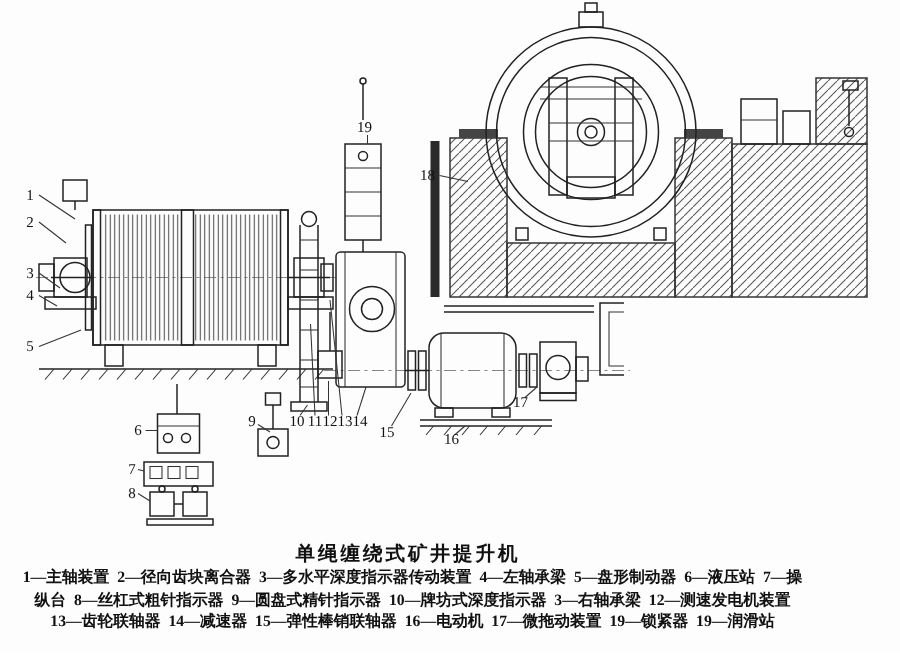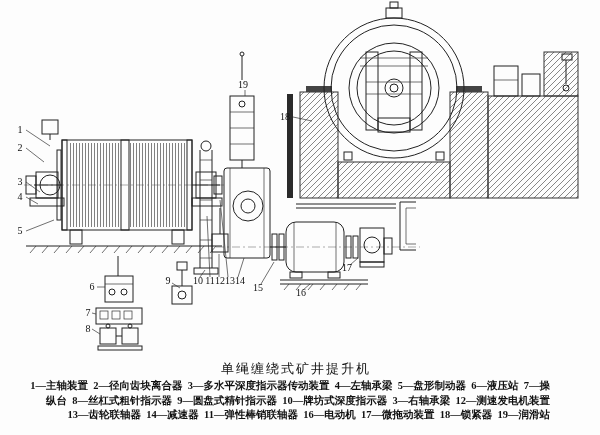--- a/index.html
+++ b/index.html
@@ -4,22 +4,22 @@
 <style>
   html,body{margin:0;padding:0;background:#ffffff;}
   .page{position:relative;width:600px;height:435px;background:#fdfdfd;overflow:hidden;
         font-family:"Liberation Serif",serif;color:#111;}
   .drawing{position:absolute;top:0;left:0;width:600px;height:358px;}
   svg .s{stroke:#222;fill:none;stroke-width:1;}
   svg .thin{stroke:#333;fill:none;stroke-width:.7;}
   svg .cl{stroke:#888;fill:none;stroke-width:.7;stroke-dasharray:8 3 2 3;}
   svg text.lbl{font-family:"Liberation Serif",serif;font-size:10px;fill:#111;text-anchor:middle;}
   .caption{position:absolute;top:360px;left:0;width:544px;text-align:center;
-           font-size:13px;font-weight:400;letter-spacing:2px;margin-left:24px;}
-  .legend{position:absolute;top:379px;left:0;width:550px;text-align:right;}
+           font-size:13px;font-weight:700;letter-spacing:2px;}
+  .legend{position:absolute;top:379px;left:0;width:550px;text-align:center;}
   .legend-line{font-size:10.5px;line-height:14.5px;font-weight:600;white-space:pre;}
 </style>
 </head>
 <body>
 
 <div class="page">
 
   <div class="drawing">
     <svg viewBox="0 0 600 358" width="600" height="358">
       <defs>
@@ -240,16 +240,16 @@
         <text class="lbl" x="243" y="88">19</text>
       </g>
     </svg>
   </div>
 
   <div class="caption">单绳缠绕式矿井提升机</div>
 
   <div class="legend">
     <div class="legend-line">1—主轴装置  2—径向齿块离合器  3—多水平深度指示器传动装置  4—左轴承梁  5—盘形制动器  6—液压站  7—操</div>
     <div class="legend-line">纵台  8—丝杠式粗针指示器  9—圆盘式精针指示器  10—牌坊式深度指示器  3—右轴承梁  12—测速发电机装置</div>
-    <div class="legend-line">13—齿轮联轴器  14—减速器  11—弹性棒销联轴器  16—电动机  17—微拖动装置  18—锁紧器  19—润滑站</div>
+    <div class="legend-line">13—齿轮联轴器  14—减速器  15—弹性棒销联轴器  16—电动机  17—微拖动装置  19—锁紧器  19—润滑站</div>
   </div>
 
 </div>
 
 </body></html>

